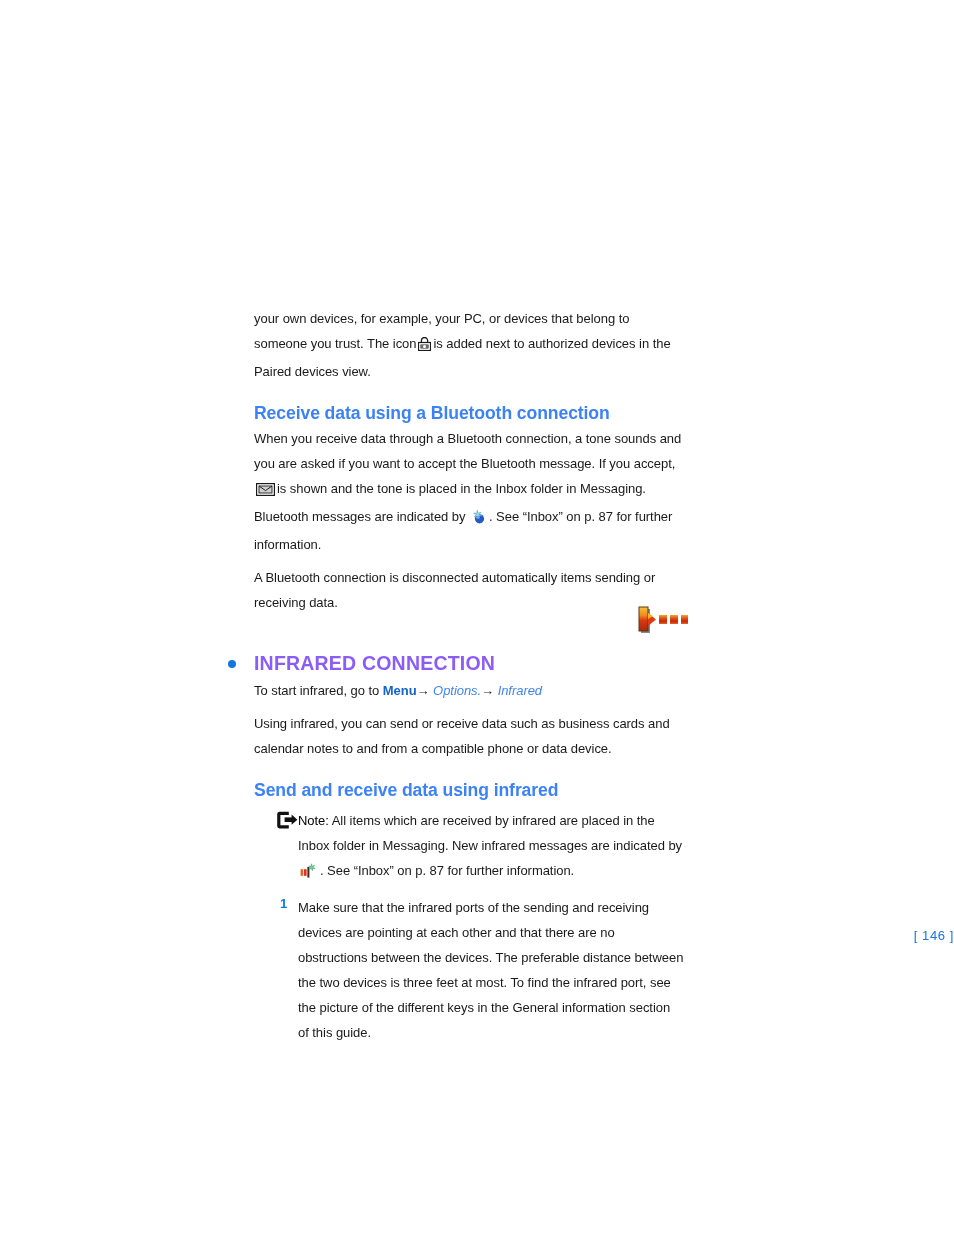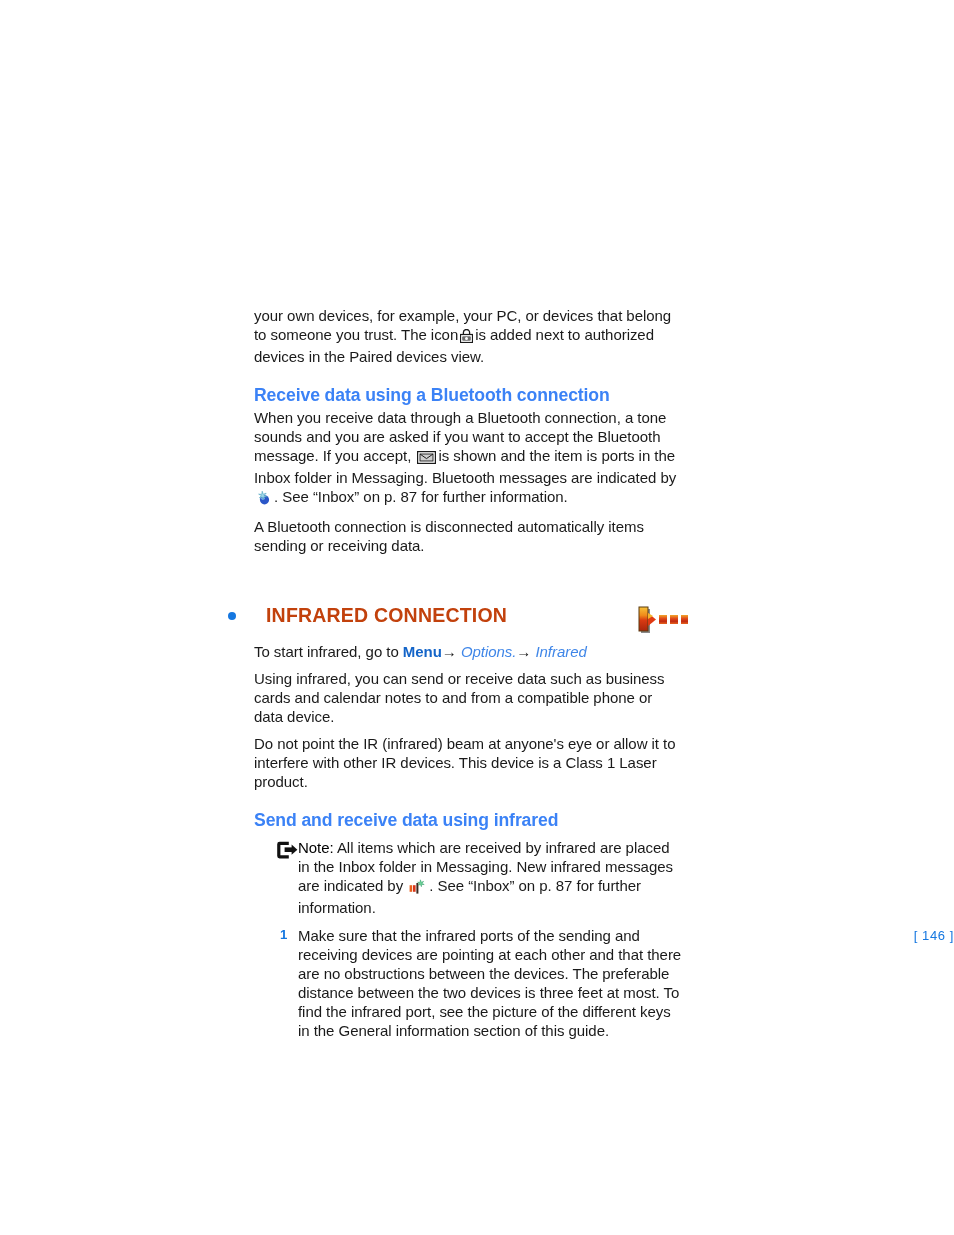--- a/index.html
+++ b/index.html
@@ -28,22 +28,22 @@
     position: absolute;
     left: 254px;
     top: 306px;
     width: 430px;
   }
 
   
   p.body {
     margin: 0 0 0 0;
     padding: 0;
-    font-size: 15px;
-    line-height: 19px;
+    font-size: 13px;
+    line-height: 25px;
     color: #1a1a1a;
     text-align: left;
     letter-spacing: -0.05px;
   }
   p.body + p.body {
     margin-top: 8px;
   }
 
   
   h3.sub {
@@ -70,26 +70,26 @@
   .section-bullet {
     width: 8px;
     height: 8px;
     border-radius: 50%;
     background: #1577e0;
     margin-left: -26px;
     margin-right: 18px;
     flex: 0 0 auto;
   }
   h2.section-title {
-    margin: 12px;
+    margin: 0;
     padding: 0;
     font-size: 19.5px;
     line-height: 25px;
     font-weight: bold;
-    color: #c2410c;
+    color: #8b5cf6;
     letter-spacing: 0.2px;
   }
 
   
   .ui-bold {
     color: #1364c8;
     font-weight: bold;
   }
   .ui-italic {
     color: #3f86e8;
@@ -217,21 +217,21 @@
       <h3 class="sub">Receive data using a Bluetooth connection</h3>
     </div>
     <p class="body">
       <span>When you receive data through a Bluetooth connection, a tone sounds and you are asked if you want to accept the Bluetooth message. If you accept,</span>
       <span class="icon-inline">
         <svg width="19" height="13" viewBox="0 0 19 13">
           <rect x="0.6" y="0.6" width="17.8" height="11.8" fill="#ffffff" stroke="#1a1a1a" stroke-width="1.2"></rect>
           <rect x="3" y="3" width="13" height="7" fill="#cfcfcf" stroke="#1a1a1a" stroke-width="0.9"></rect>
           <path d="M3 3 L9.5 7.6 L16 3" fill="none" stroke="#1a1a1a" stroke-width="1"></path>
         </svg>
-      </span><span>is shown and the item is ports in the Inbox folder in Messaging. Bluetooth messages are indicated by</span>
+      </span><span>is shown and the tone is placed in the Inbox folder in Messaging. Bluetooth messages are indicated by</span>
       <span class="icon-inline">
         <svg width="16" height="15" viewBox="0 0 16 15">
           <circle cx="8.5" cy="9.8" r="4.6" fill="#2a56c8"></circle>
           <circle cx="7" cy="8.2" r="1.8" fill="#7fa8ee"></circle>
           <path d="M6.2 1.2 L7.2 4.2 L10.2 3.2 L8.1 5.6 L11 7 L7.8 6.9 L7.4 9.8 L6.2 7 L3.4 7.9 L5.3 5.6 L2.6 4.1 L5.7 4.3 Z" fill="#9fd6e8" stroke="#3a9ab8" stroke-width="0.5"></path>
         </svg>
       </span><span>. See “Inbox” on p. 87 for further information.</span>
     </p>
 
     <p class="body">A Bluetooth connection is disconnected automatically items sending or receiving data.</p>
@@ -242,21 +242,20 @@
     </div>
 
     <p class="body">
       <span>To start infrared, go to</span>
       <span class="ui-bold">Menu</span><span class="arrow">→</span>
       <span class="ui-italic">Options.</span><span class="arrow">→</span>
       <span class="ui-italic">Infrared</span>
     </p>
 
     <p class="body">Using infrared, you can send or receive data such as business cards and calendar notes to and from a compatible phone or data device.</p>
-    <p class="body">Do not point the IR (infrared) beam at anyone's eye or allow it to interfere with other IR devices. This device is a Class 1 Laser product.</p>
 
     <div class="sub-wrap">
       <h3 class="sub">Send and receive data using infrared</h3>
     </div>
 
     <div class="note-block">
       <span class="note-icon">
         <svg width="22" height="18" viewBox="0 0 22 18">
           <path d="M1.2 3.2 a2.4 2.4 0 0 1 2.4 -2.4 h9.2 v3.2 h-8.4 v10.2 h8.4 v3.2 h-9.2 a2.4 2.4 0 0 1 -2.4 -2.4 Z" fill="#111111"></path>
           <rect x="8.6" y="6.4" width="8.4" height="4.6" fill="#111111"></rect>

